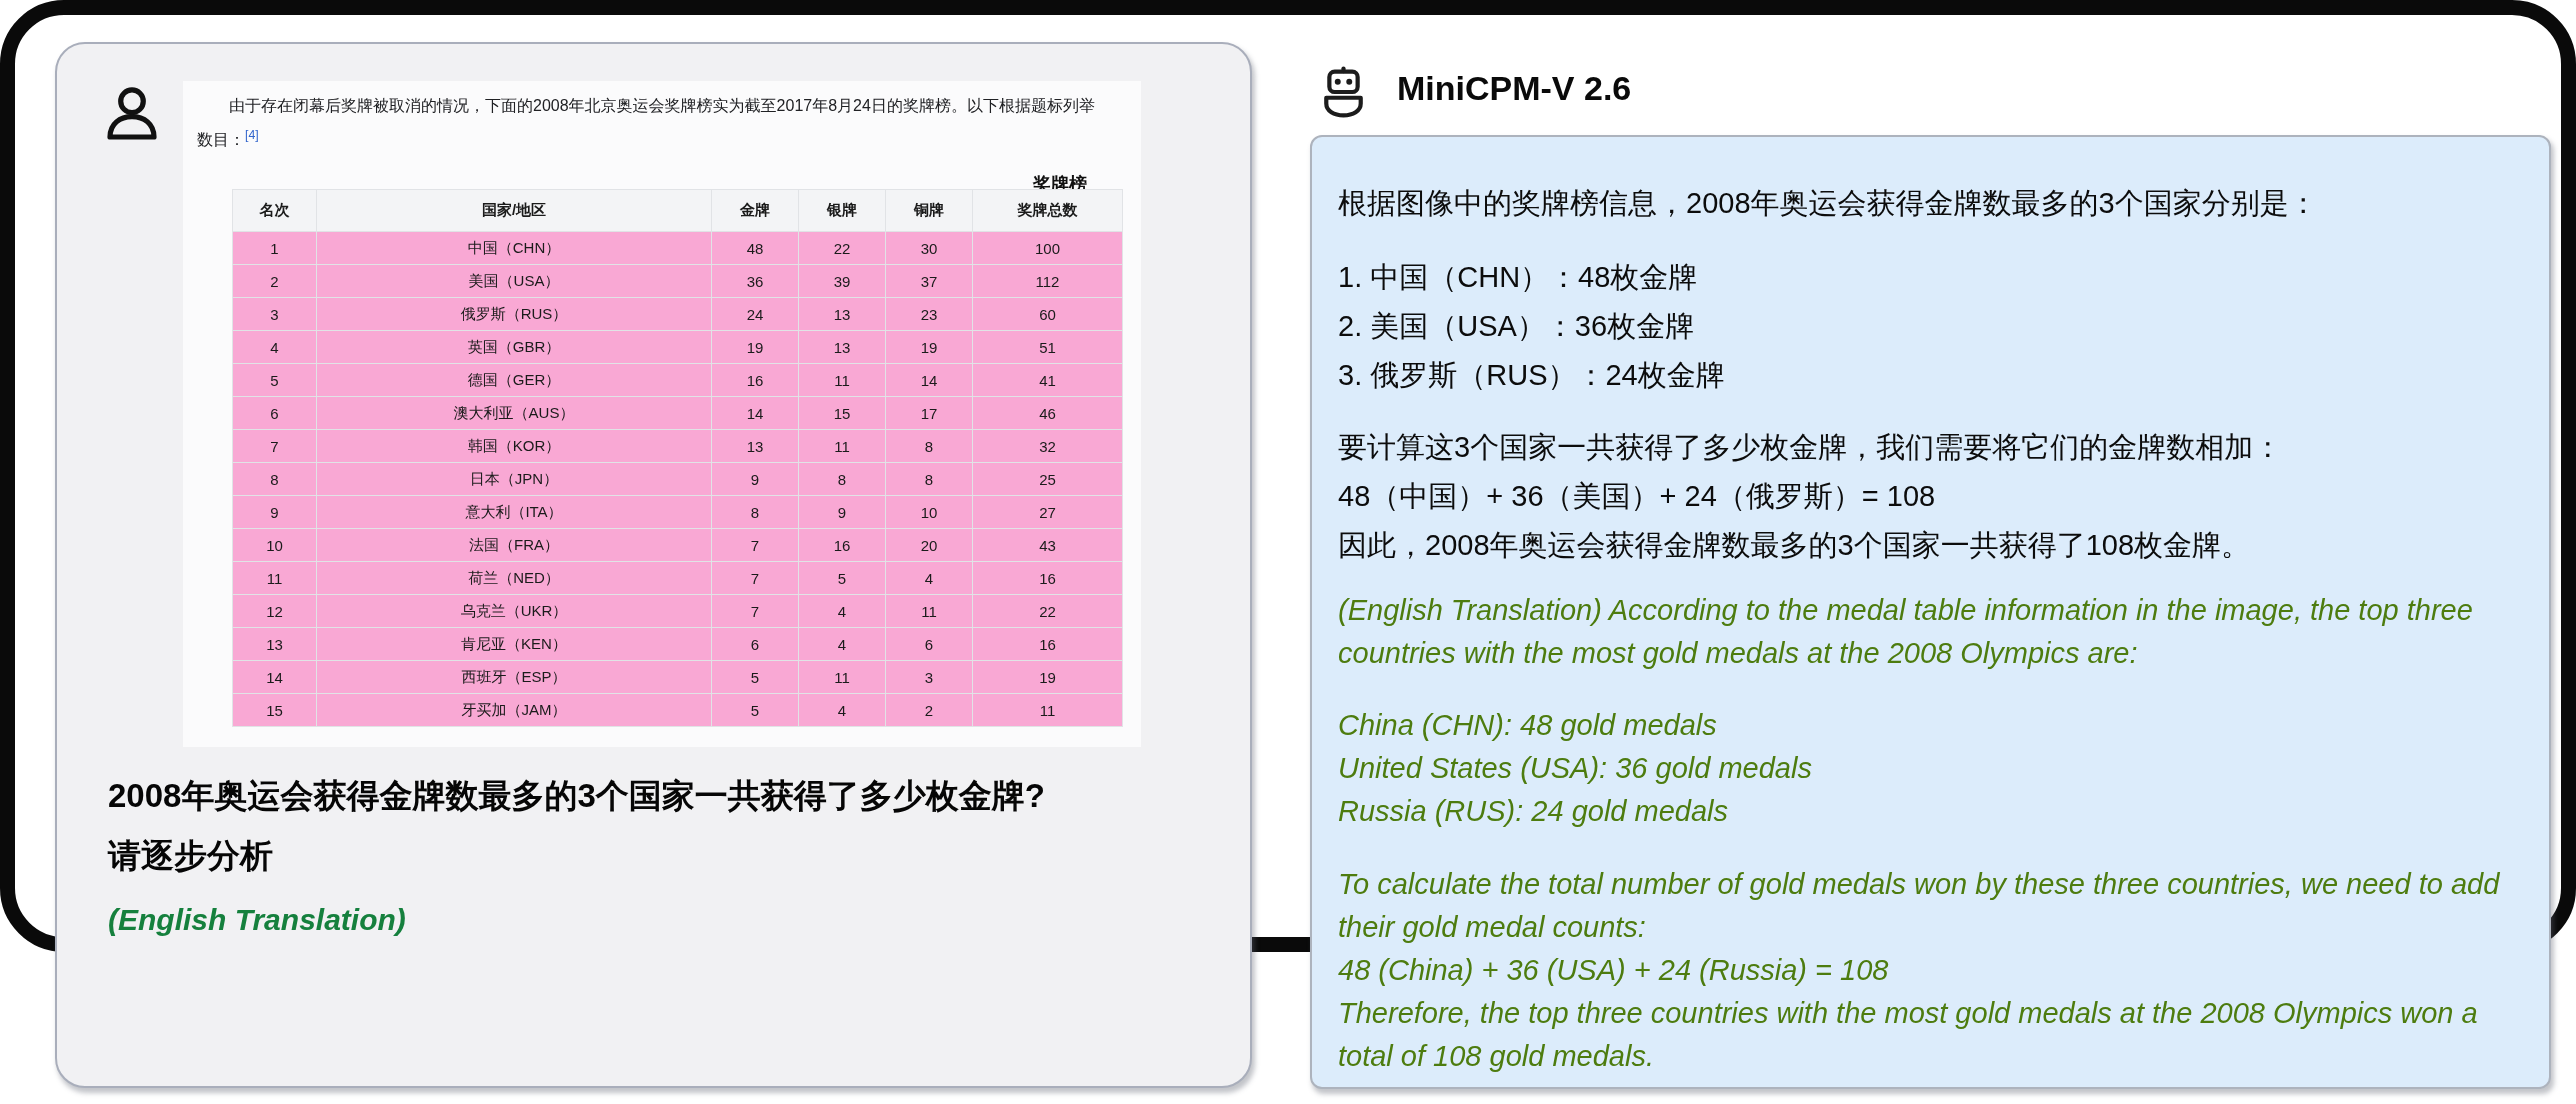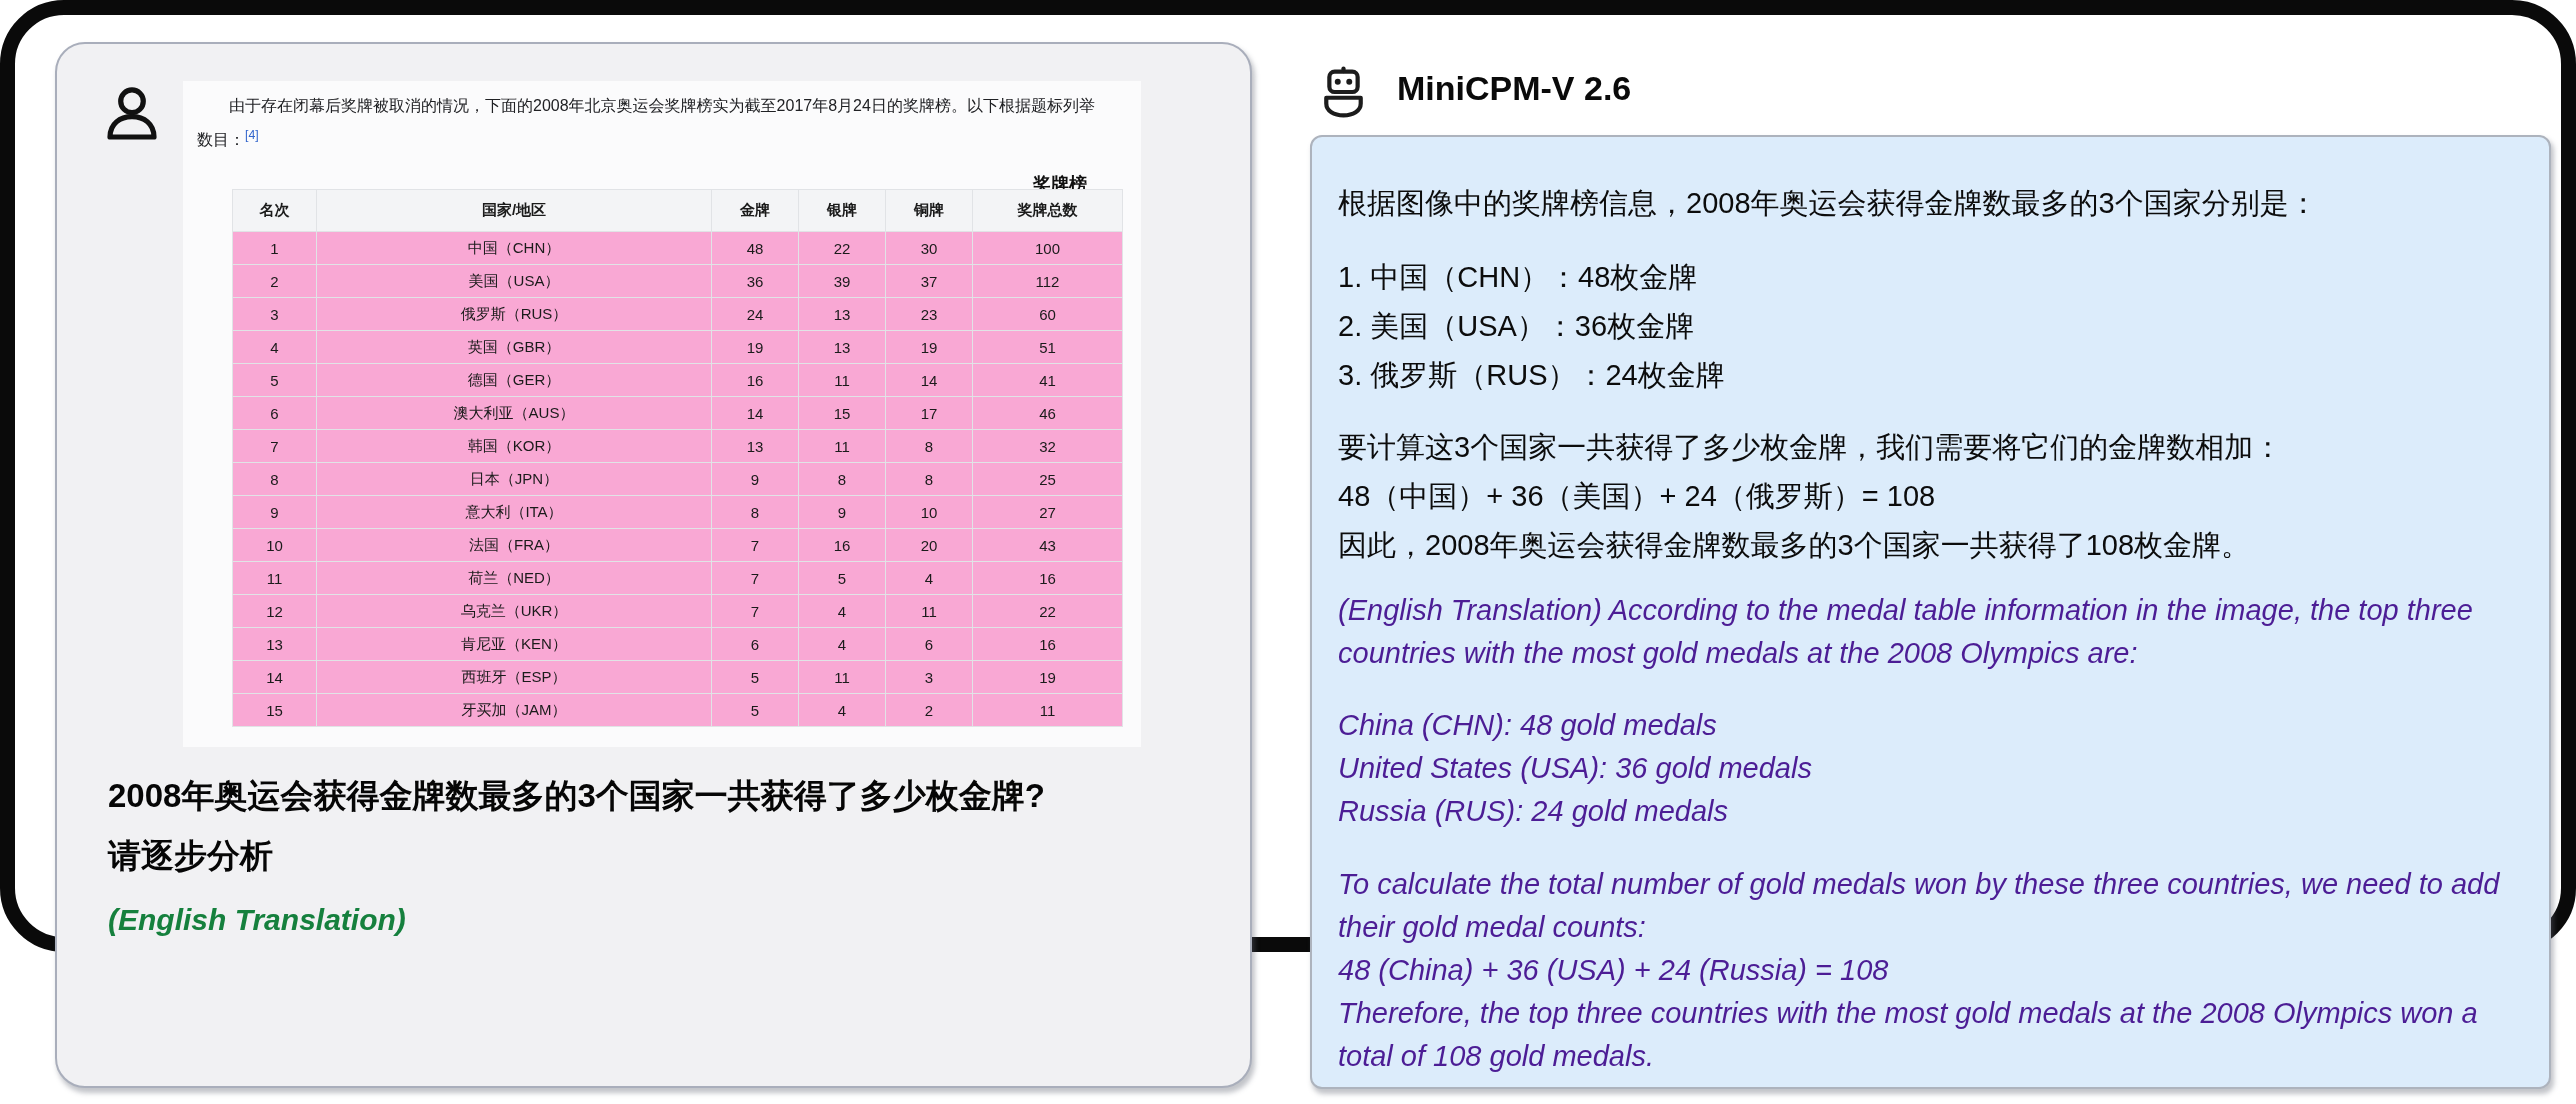--- a/index.html
+++ b/index.html
@@ -44,21 +44,21 @@
   .model-header { position:absolute; left:1302px; top:42px; }
   .robot-icon { position:absolute; left:0; top:3.2px; width:53px; height:64px; }
   .model-name { position:absolute; left:80px; top:11.8px; font-size:34px;
     font-weight:bold; color:#0a0a0a; white-space:nowrap; }
 
   .answer-box { position:absolute; left:1295px; top:120px; width:1241px; height:954px;
     background:#dcecfb; border:2.7px solid #adb3bd; border-radius:12px;
     box-shadow:2.7px 4.8px 5.3px rgba(95,100,112,.38);
     padding:42px 26px 13px 26px; overflow:hidden; }
   .ans-zh { font-size:29px; line-height:49px; color:#0c0c0c; }
-  .ans-en { font-size:29px; line-height:43px; color:#4c1d95; font-style:italic; }
+  .ans-en { font-size:29px; line-height:43px; color:#4d7c0f; font-style:italic; }
   .mb-a{margin-bottom:24.6px}.mb-b{margin-bottom:23.5px}.mb-c{margin-bottom:19px}
   .mb-d{margin-bottom:29px}.mb-e{margin-bottom:30px}
 </style>
 </head>
 <body>
 
 <div class="frame">
 
   <div class="user-panel">
 

